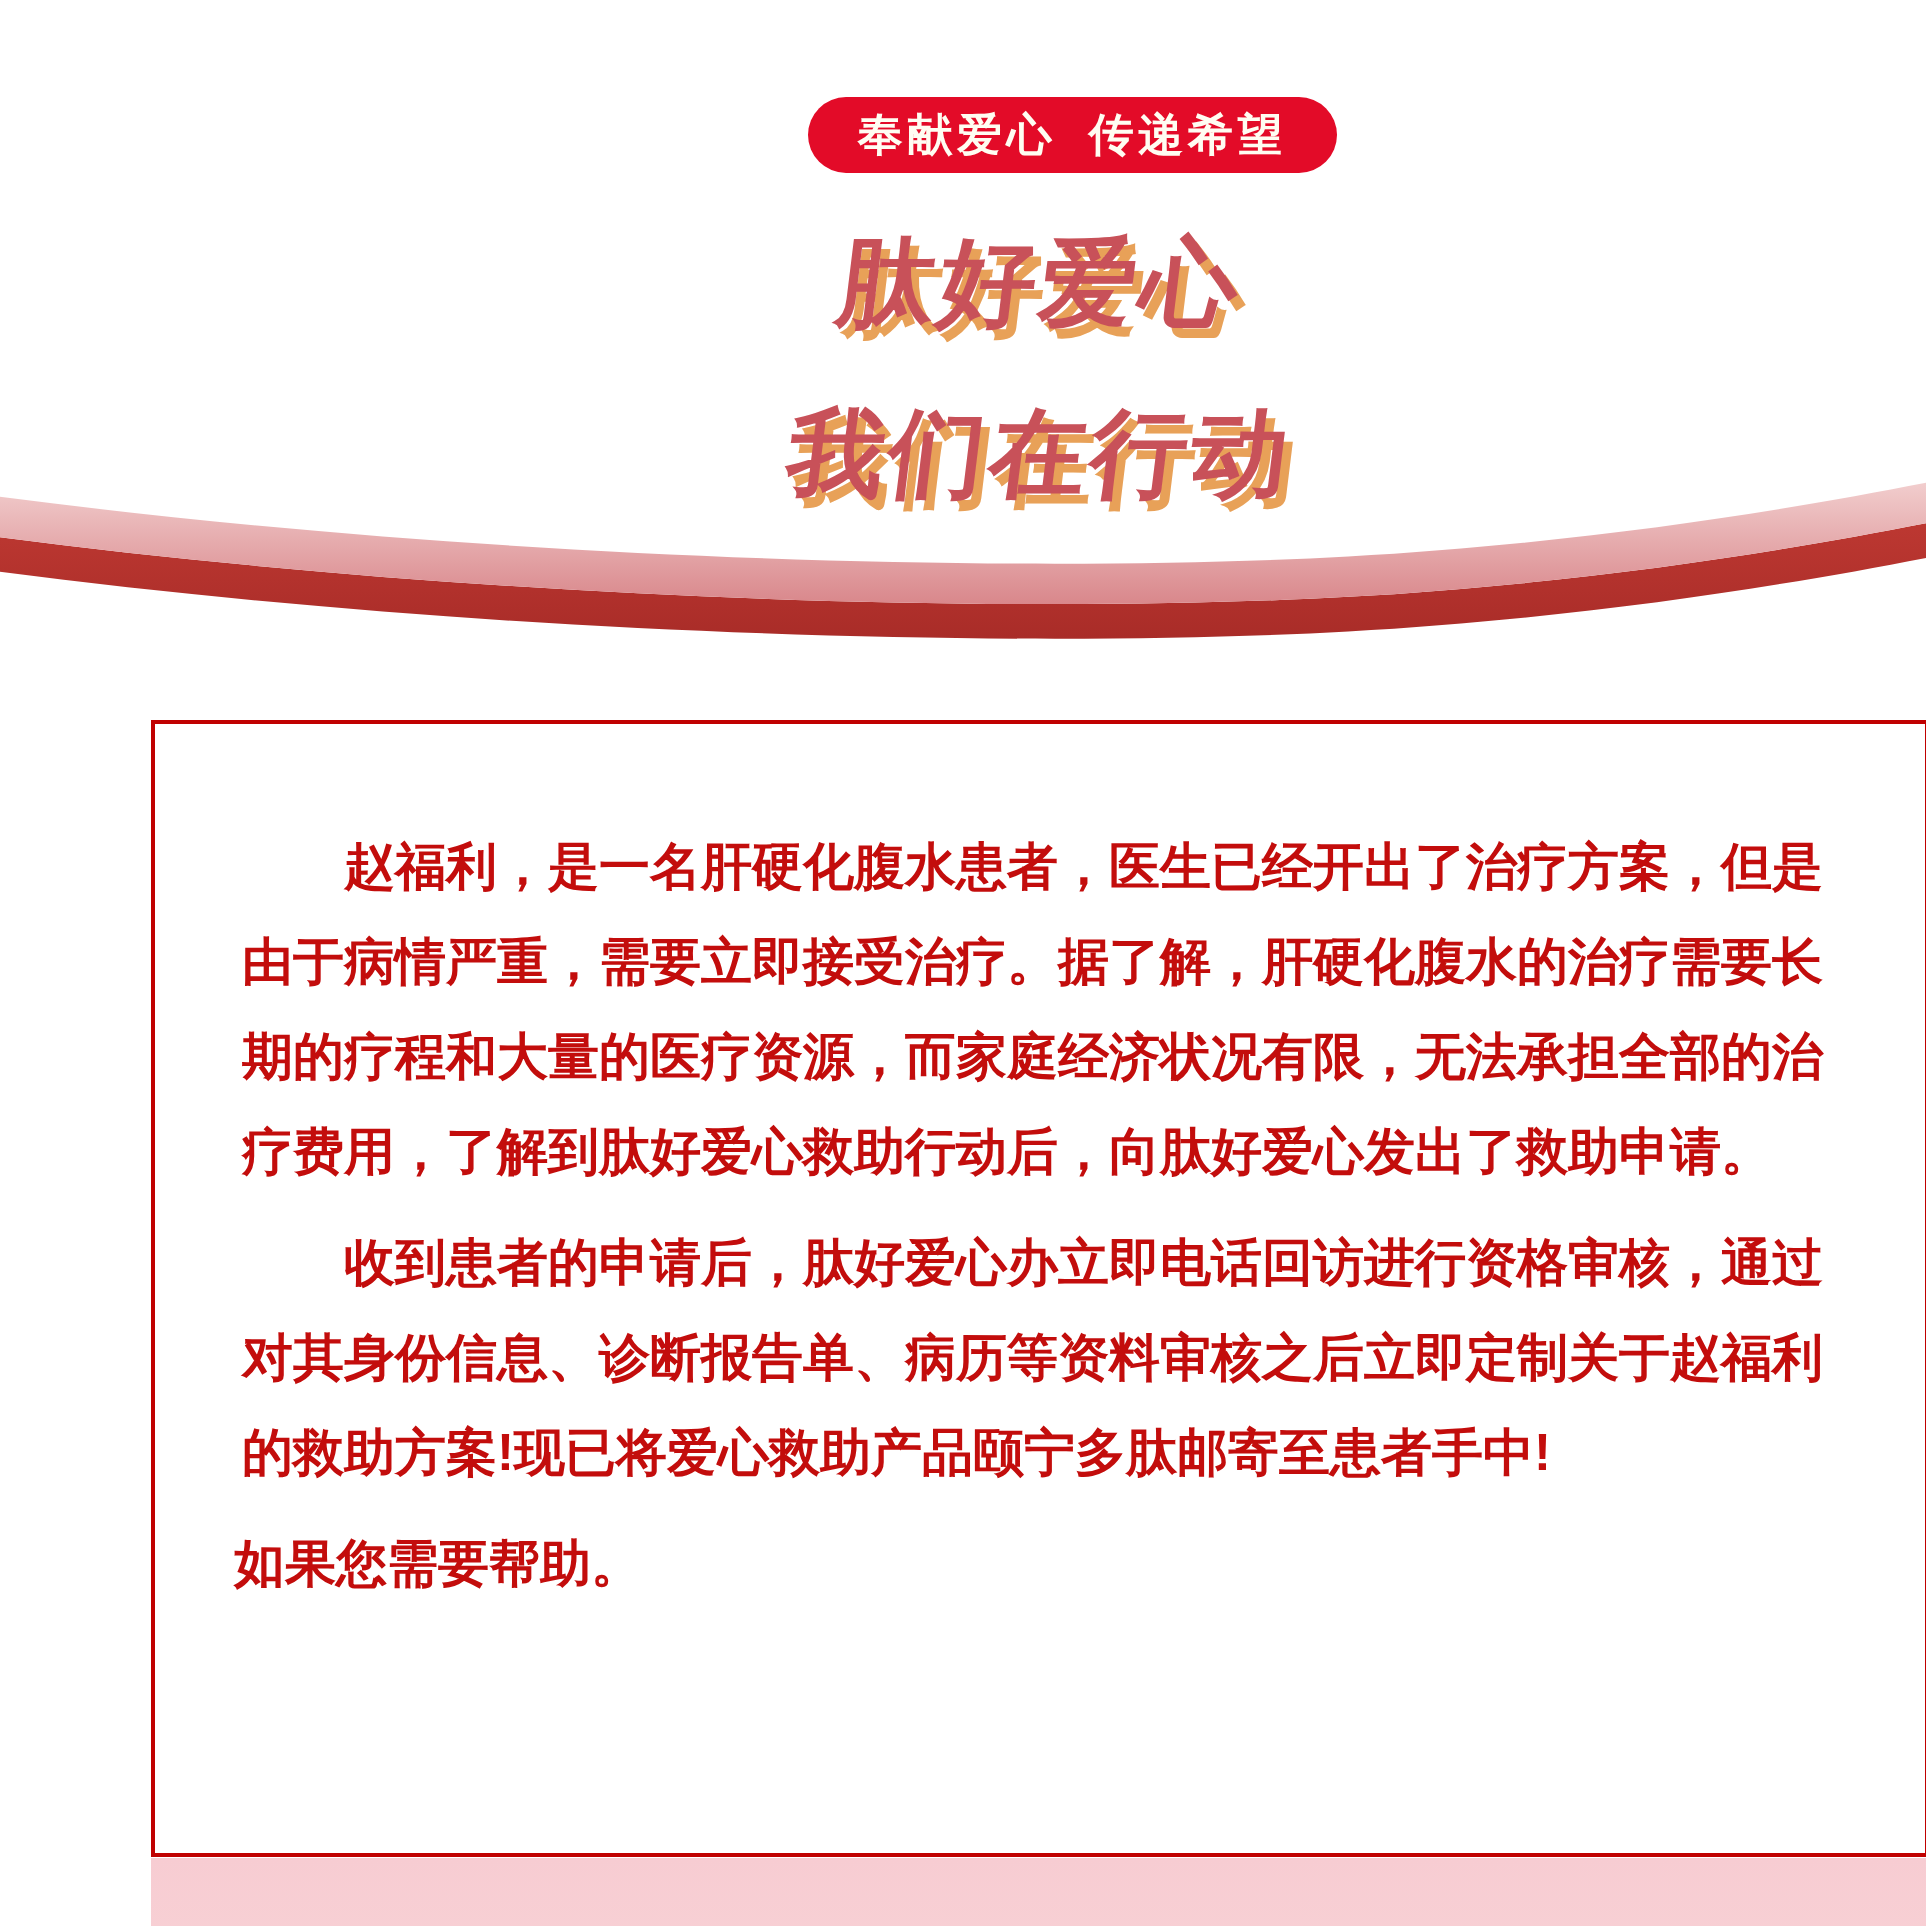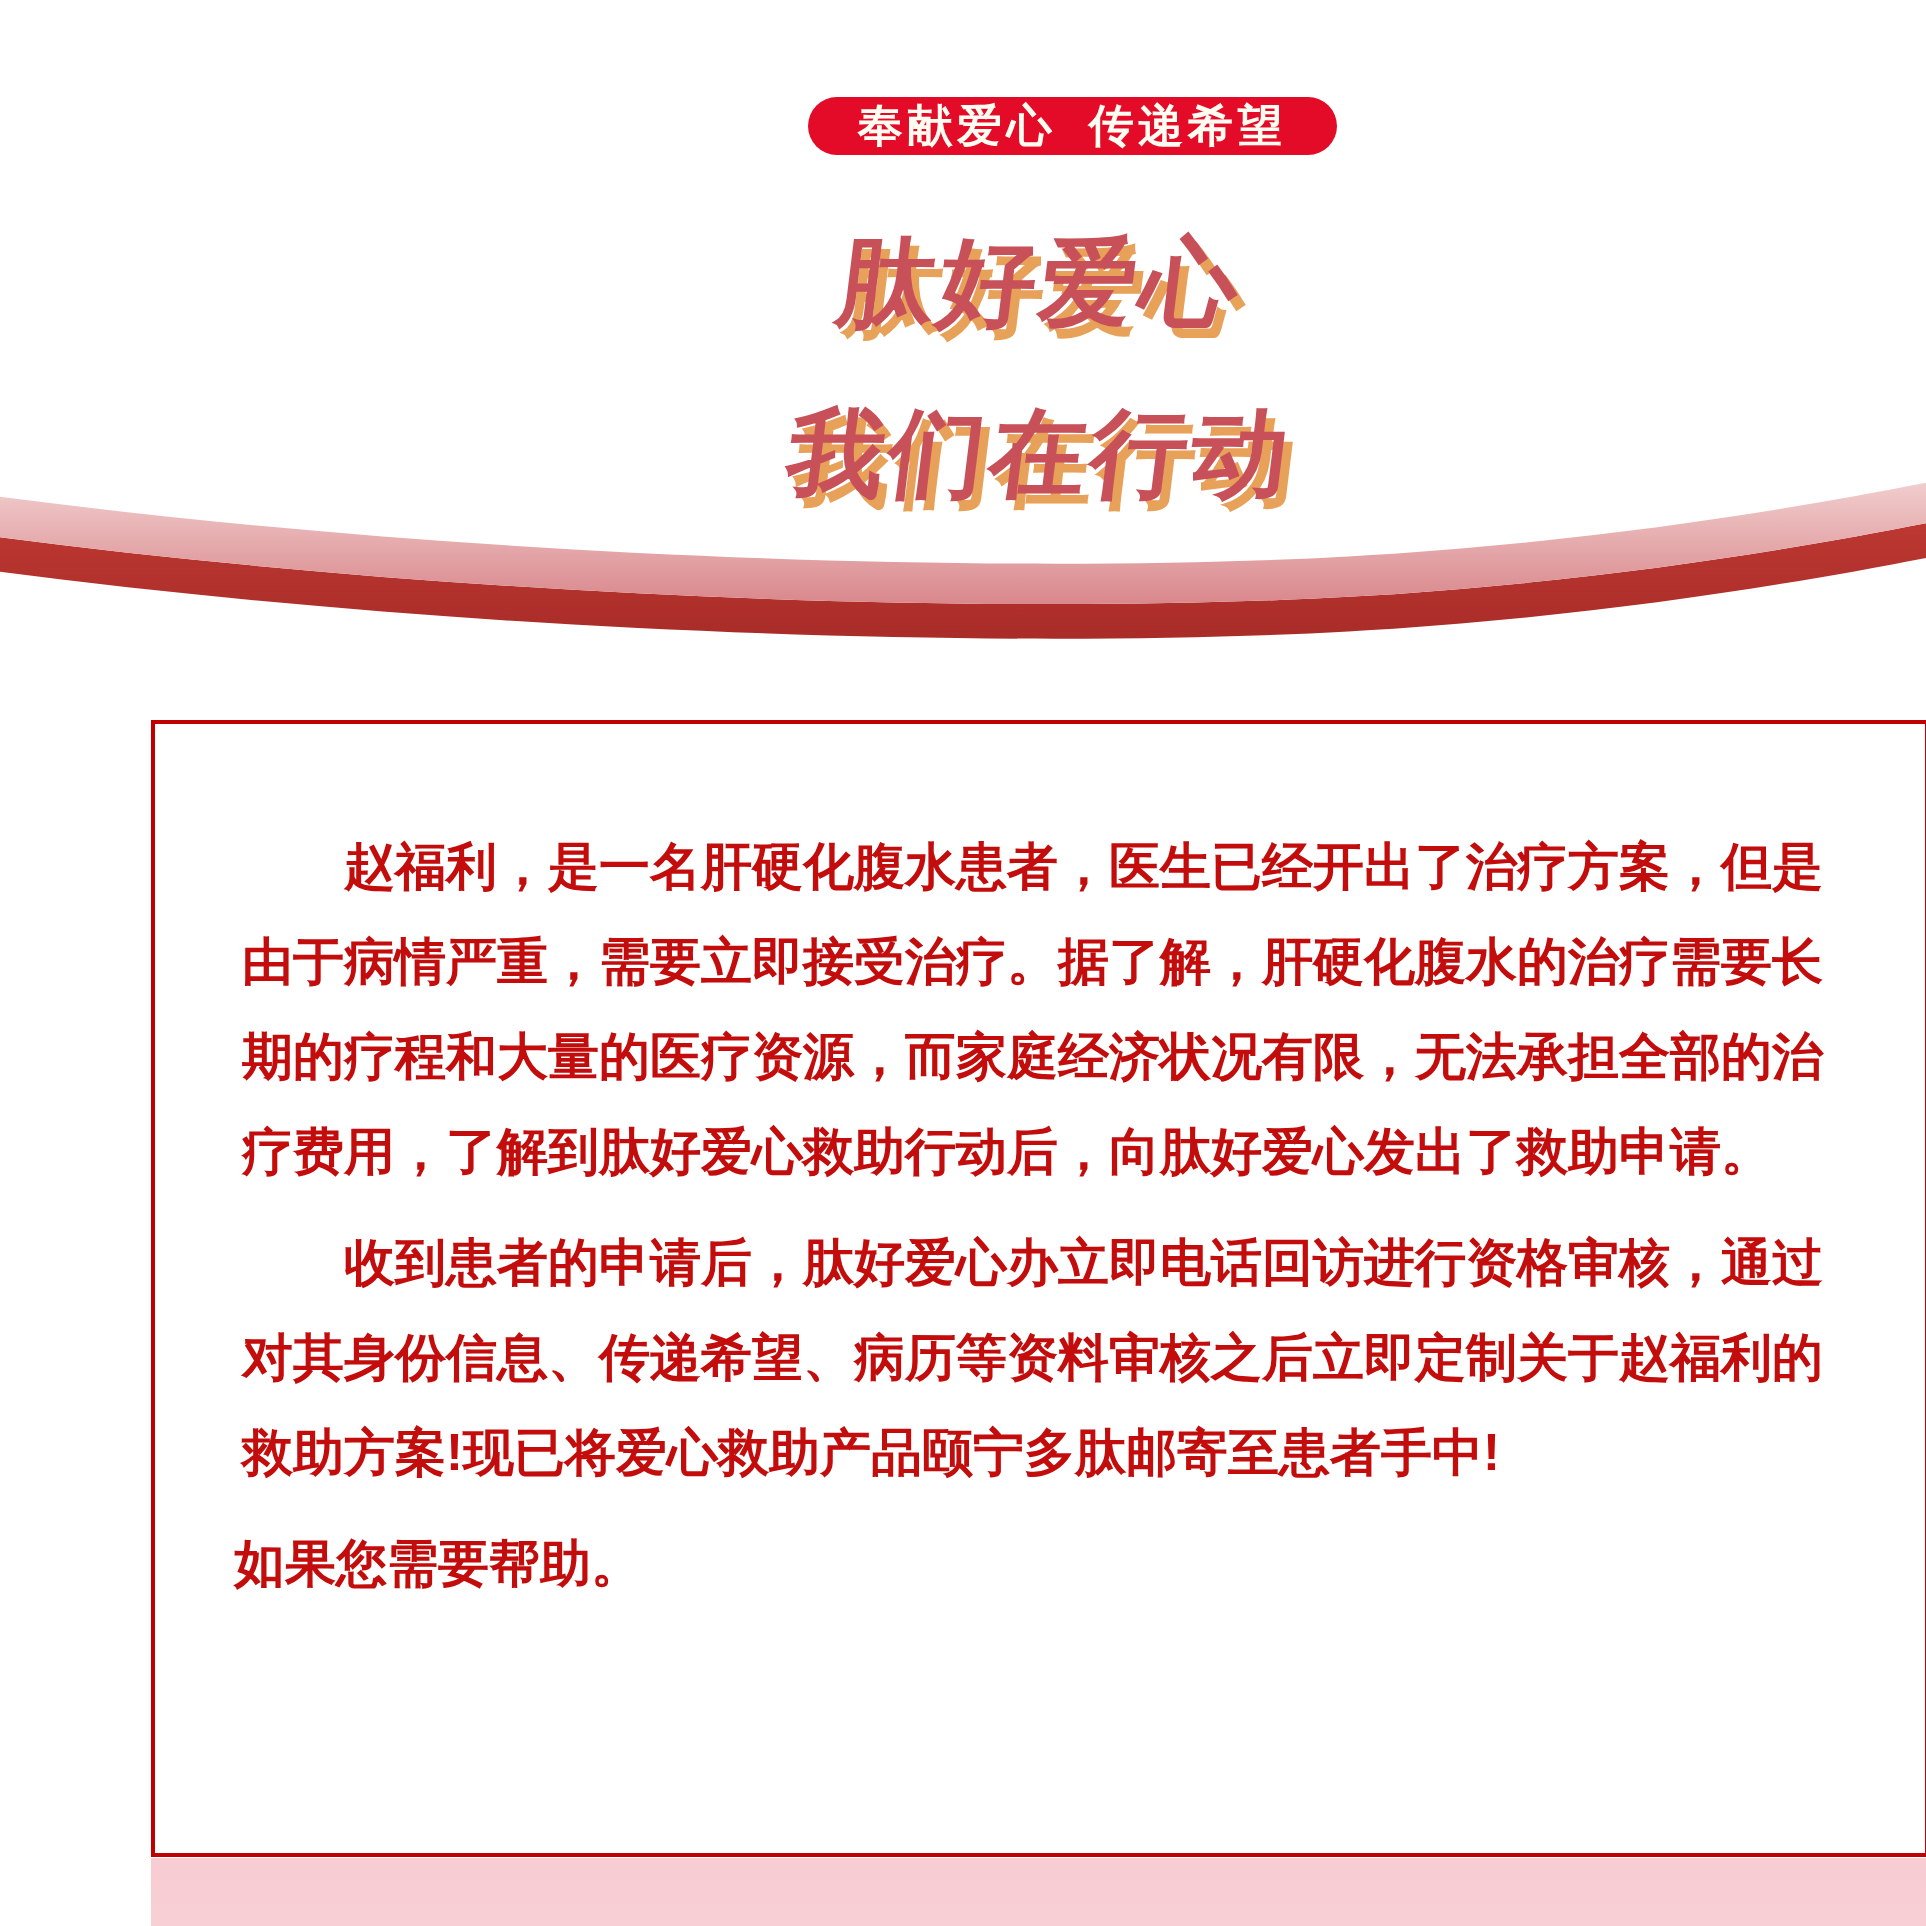--- a/index.html
+++ b/index.html
@@ -2,21 +2,21 @@
 <html style="font-size:6.2px"><head>
 <meta charset="utf-8">
 <style>
   html,body{margin:0;padding:0;background:#ffffff;}
   #poster{
     position:relative;width:2080px;height:2774px;background:#ffffff;overflow:hidden;
     font-family:"Liberation Sans","DejaVu Sans",sans-serif;
   }
   
   .badge{
-    position:absolute;left:808px;top:97px;width:529px;height:58px;
+    position:absolute;left:808px;top:97px;width:529px;height:76px;
     background:#E30B28;border-radius:42px;
     display:flex;align-items:center;justify-content:center;
     color:#FFFDF2;font-size:45px;font-weight:bold;letter-spacing:4.6px;word-spacing:15.4px;
   }
   .title{
     position:absolute;left:0;width:100%;text-align:center;
     font-weight:bold;font-size:97px;letter-spacing:3.9px;
     color:#C85159;text-shadow:9.2px 10px 0 #E8A158;
     transform:skewX(-7deg);
   }
@@ -64,21 +64,21 @@
         <stop offset="0" stop-color="#C23B34"></stop>
           <stop offset="1" stop-color="#A92C28"></stop>
       </linearGradient>
     </defs>
     <path fill="url(#darkBand)" d="M0,255 C1300,425 2700,455 3500,410 C4300,365 4950,235 5400,135 L5400,225 C4950,325 4300,455 3500,500 C2700,545 1300,515 0,345 Z"></path>
     <path fill="url(#pinkBand)" d="M0,150 C1300,320 2700,350 3500,305 C4300,260 4950,130 5400,30 L5400,135 C4950,235 4300,365 3500,410 C2700,455 1300,425 0,255 Z"></path>
   </svg>
 
   <div class="story-box">
     <p class="story-p">赵福利，是一名肝硬化腹水患者，医生已经开出了治疗方案，但是由于病情严重，需要立即接受治疗。据了解，肝硬化腹水的治疗需要长期的疗程和大量的医疗资源，而家庭经济状况有限，无法承担全部的治疗费用，了解到肽好爱心救助行动后，向肽好爱心发出了救助申请。</p>
-    <p class="story-p">收到患者的申请后，肽好爱心办立即电话回访进行资格审核，通过对其身份信息、传递希望、病历等资料审核之后立即定制关于赵福利的救助方案!现已将爱心救助产品颐宁多肽邮寄至患者手中!</p>
+    <p class="story-p">收到患者的申请后，肽好爱心办立即电话回访进行资格审核，通过对其身份信息、诊断报告单、病历等资料审核之后立即定制关于赵福利的救助方案!现已将爱心救助产品颐宁多肽邮寄至患者手中!</p>
     <p class="story-line">如果您需要帮助。</p>
   </div>
 
   <div class="banner">
 
     
     
 
     
     

